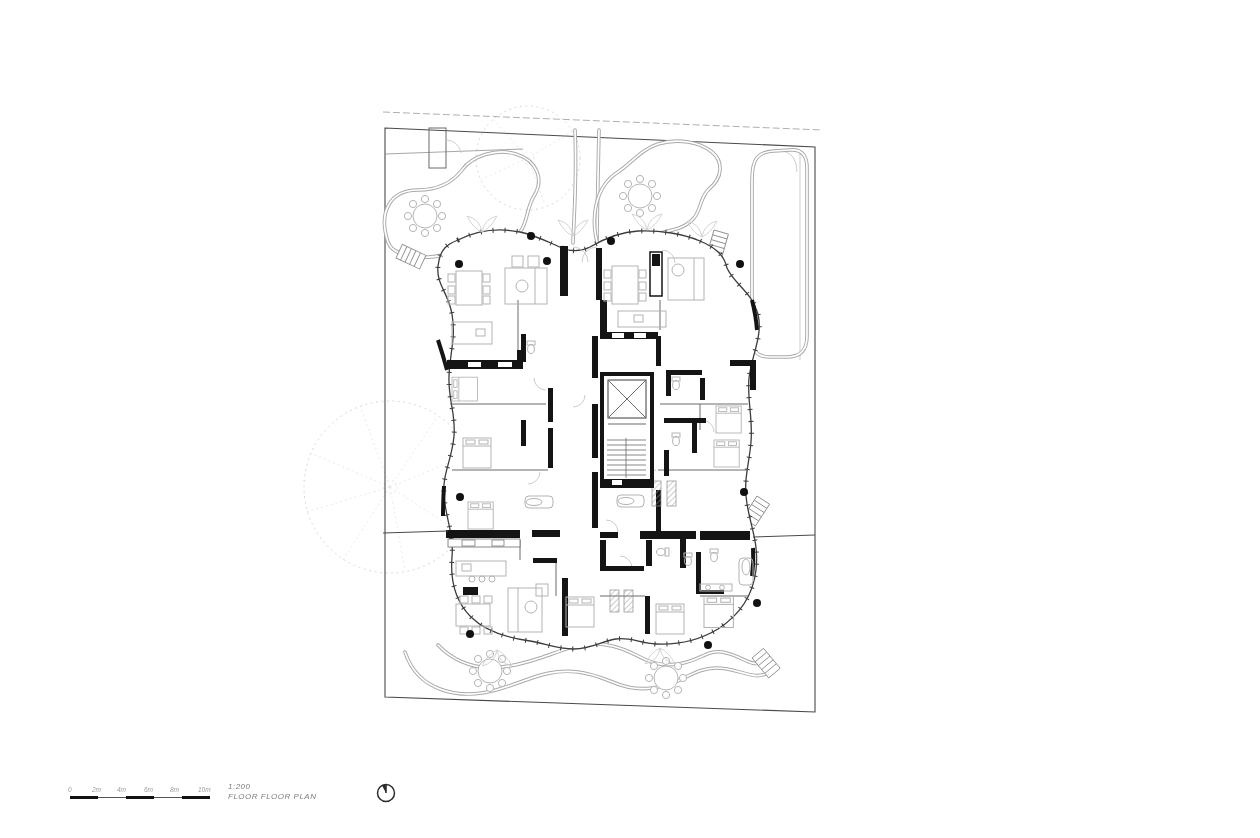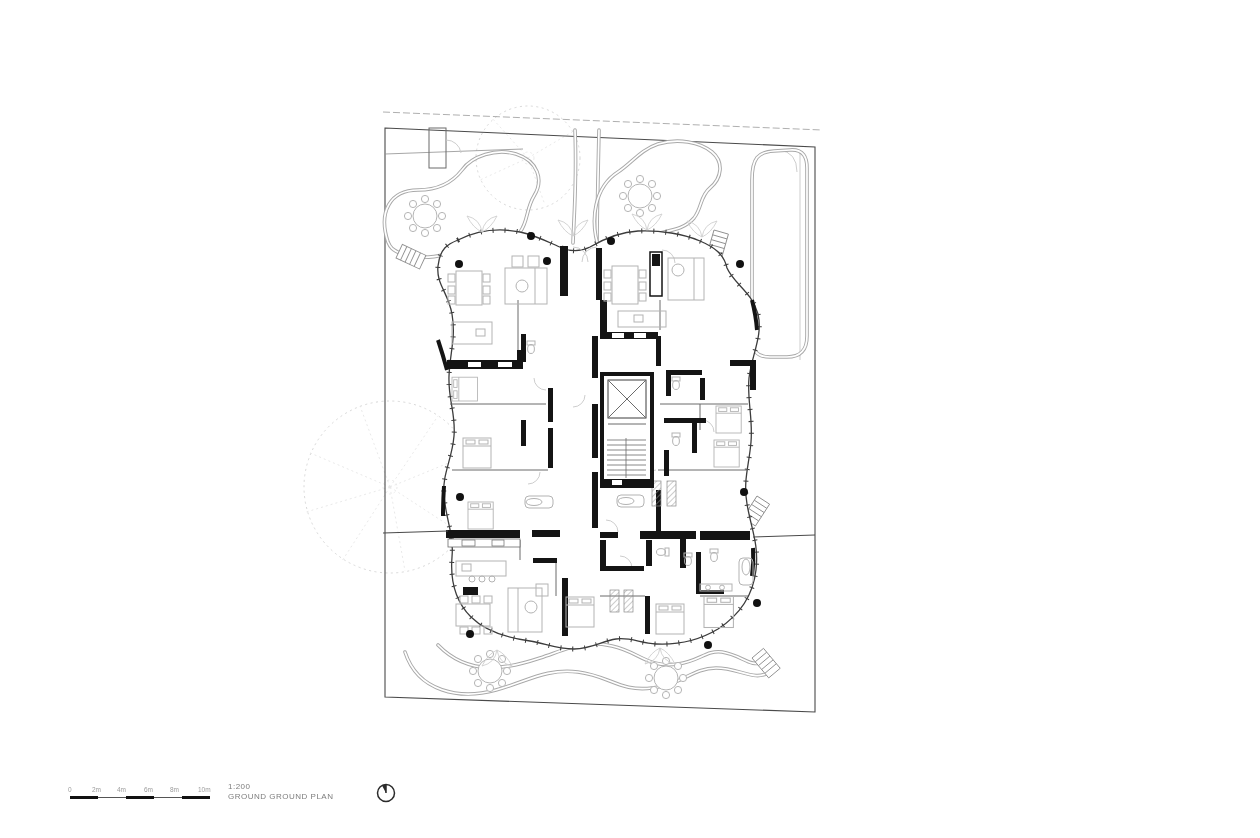--- a/index.html
+++ b/index.html
@@ -1,17 +1,17 @@
 <!DOCTYPE html>
 <html><head>
 <meta charset="utf-8">
 <style>
   html,body{margin:0;padding:0;background:#fff;}
   #sheet{position:relative;width:1040px;height:838px;background:#fff;overflow:hidden;
-         font-family:"Liberation Sans",sans-serif;}
+         font-family:"Liberation Sans",sans-serif;font-style:italic;}
   
   .thin   {stroke:#8f8f8f;stroke-width:.8;fill:none;}
   .mid    {stroke:#6b6b6b;stroke-width:1;fill:none;}
   .lt     {stroke:#c7c7c7;stroke-width:.9;fill:none;}
   .furn   {stroke:#b3b3b3;stroke-width:1;fill:none;}
   .wall   {fill:#141414;stroke:none;}
   .pathg  {stroke:#a9a9a9;stroke-width:3.6;fill:none;stroke-linecap:round;}
   .pathw  {stroke:#ffffff;stroke-width:1.7;fill:none;stroke-linecap:round;}
   .treed  {stroke:#d8d8d8;stroke-width:1;fill:none;stroke-dasharray:2 3.5;}
   .treer  {stroke:#e6e6e6;stroke-width:.9;fill:none;stroke-dasharray:2 3;}
@@ -434,21 +434,21 @@
     <span class="sb-num" style="left:128px">10m</span>
     <div class="seg b" style="left:0"></div>
     <div class="seg w" style="left:28px"></div>
     <div class="seg b" style="left:56px"></div>
     <div class="seg w" style="left:84px"></div>
     <div class="seg b" style="left:112px"></div>
   </div>
 
   <div id="titleblock">
     <div>1:200</div>
-    <div>GROUND GROUND PLAN</div>
+    <div>FLOOR FLOOR PLAN</div>
   </div>
 
   <div id="northbox">
     <svg width="24" height="24" viewBox="0 0 24 24">
       <circle cx="12" cy="13" r="8.5" fill="none" stroke="#2b2b2b" stroke-width="1.5"></circle>
       <line x1="12" y1="13" x2="12" y2="4.5" stroke="#2b2b2b" stroke-width="1.5"></line>
       <path d="M12,13 L12,4.5 A8.5,8.5 0 0,0 8,5.5 Z" fill="#2b2b2b"></path>
     </svg>
   </div>
 

